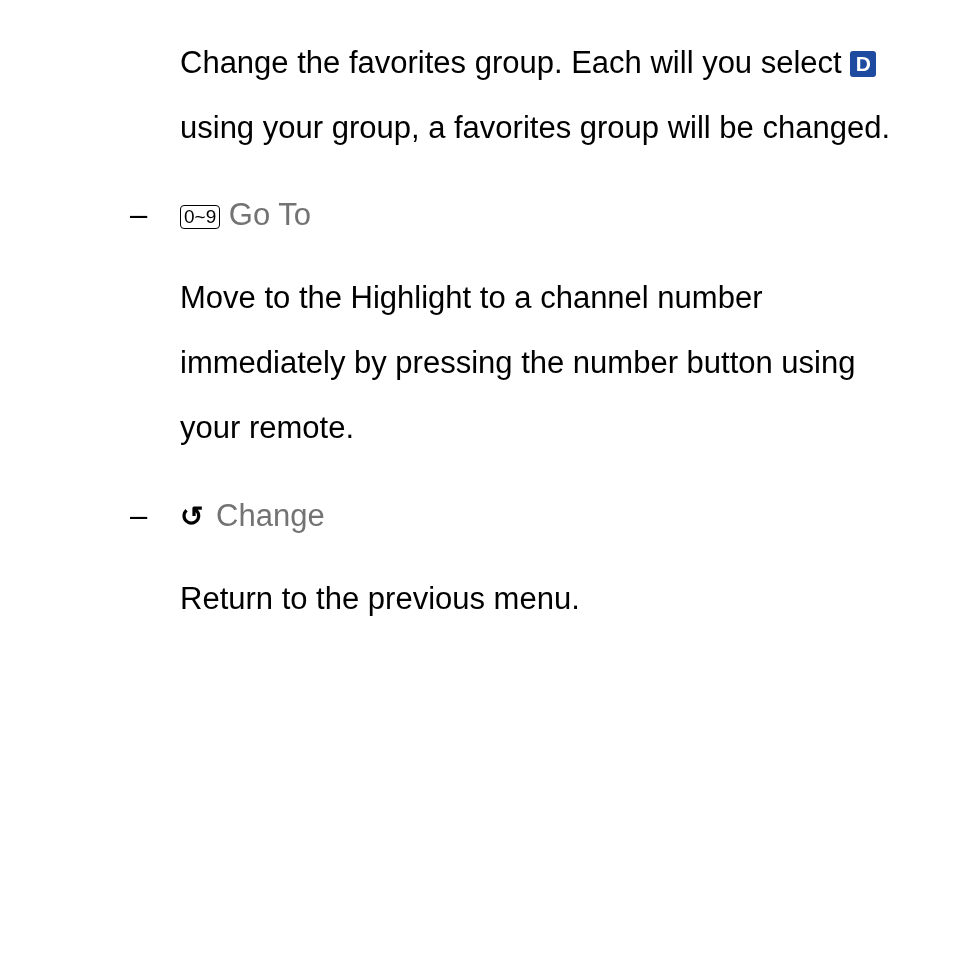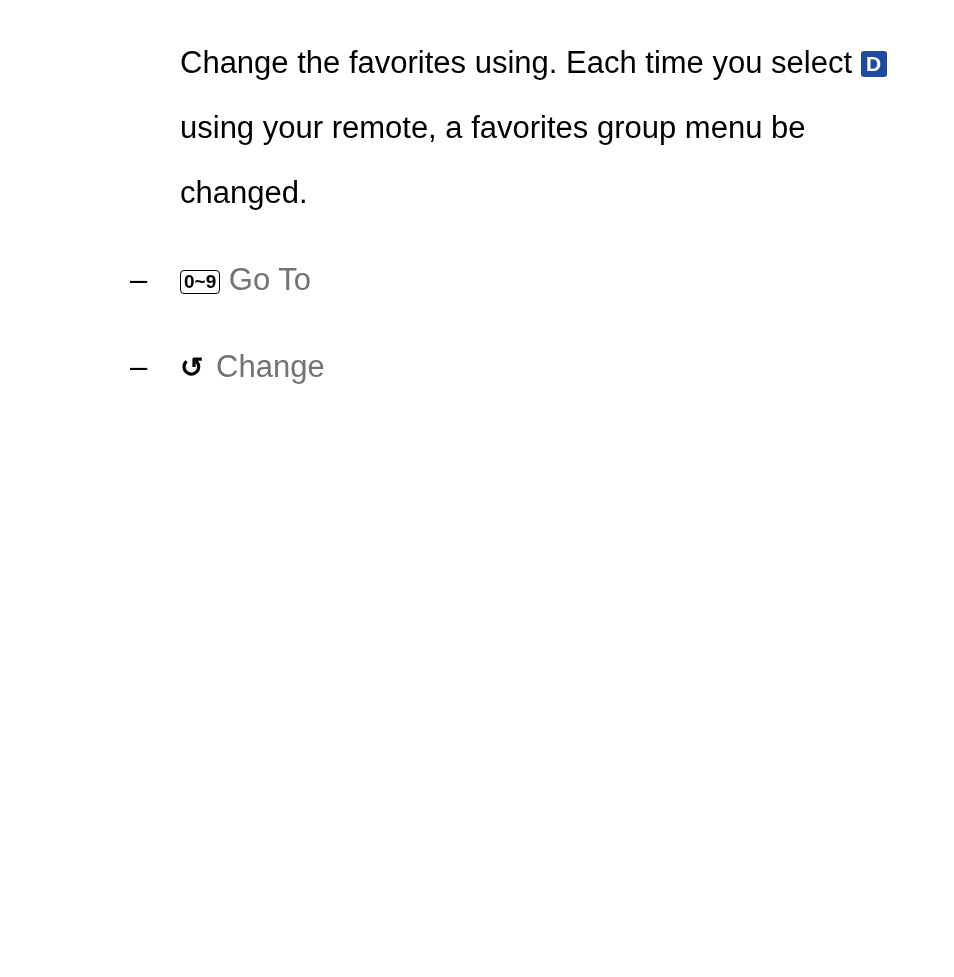--- a/index.html
+++ b/index.html
@@ -29,21 +29,21 @@
       top: 0;
       color: #000;
     }
     .icon-box {
       display: inline-flex;
       align-items: center;
       justify-content: center;
       border: 1.5px solid #000;
       border-radius: 4px;
       font-size: 19px;
-      font-weight: bold;
+      font-weight: normal;
       height: 24px;
       min-width: 40px;
       padding: 0 3px;
       vertical-align: 2px;
       line-height: 1;
     }
     .d-button {
       display: inline-flex;
       align-items: center;
       justify-content: center;
@@ -69,26 +69,28 @@
     }
     .desc {
       margin-top: 18px;
       margin-bottom: 22px;
     }
   </style>
 </head>
 <body>
 
 <div class="para">
-  <span>Change the favorites using. Each time you select </span><span class="d-button">D</span><span> using your remote, a favorites group menu be changed.</span>
+  <span>Change the favorites group. Each will you select </span><span class="d-button">D</span><span> using your group, a favorites group will be changed.</span>
 </div>
 
 <div class="item">
   <span class="dash">–</span>
   <span class="icon-box">0~9</span>
   <span class="blue-label">Go To</span>
+  <div class="desc">Move to the Highlight to a channel number immediately by pressing the number button using your remote.</div>
 </div>
 
 <div class="item">
   <span class="dash">–</span>
   <span class="return-icon">↺</span>
   <span class="blue-label">Change</span>
+  <div class="desc">Return to the previous menu.</div>
 </div>
 
 </body></html>

